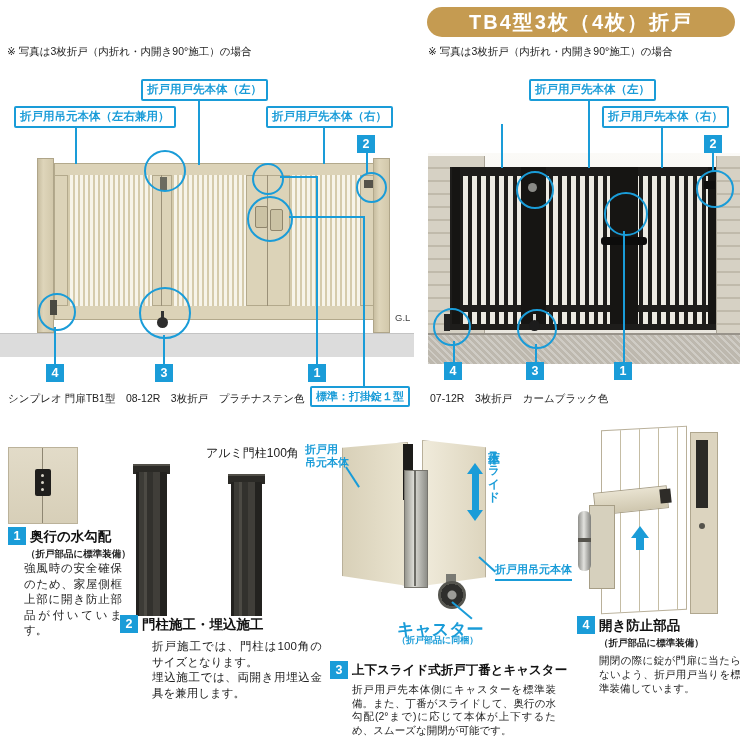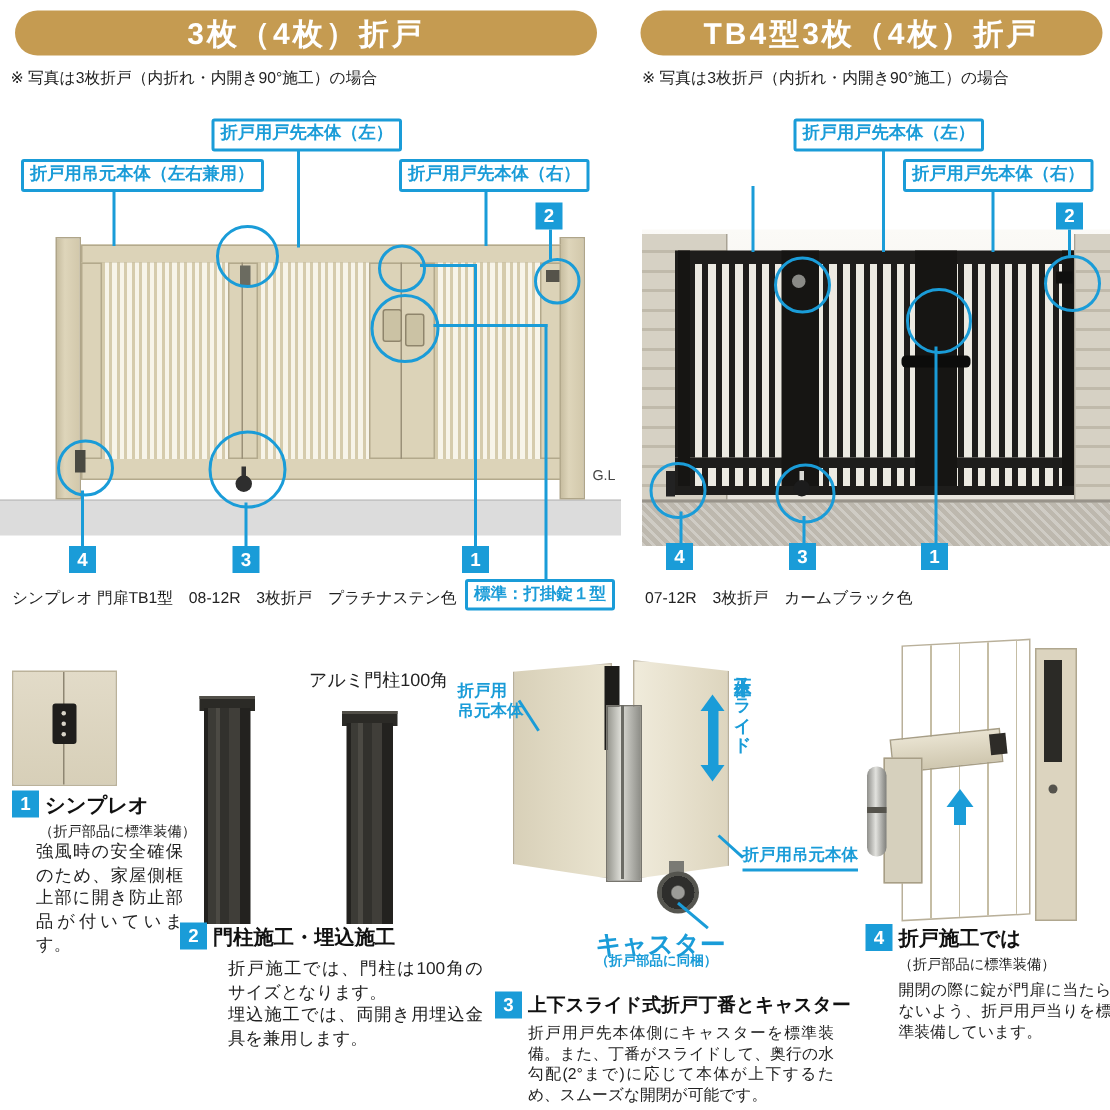--- a/index.html
+++ b/index.html
@@ -14,38 +14,37 @@
            font-weight:bold;font-size:11.5px;line-height:1;padding:3px 4px;white-space:nowrap;border-radius:2px;}
   .badge{position:absolute;width:18px;height:18px;background:var(--blue);color:#fff;font-weight:bold;
          font-size:12.5px;display:flex;align-items:center;justify-content:center;}
   .ring{position:absolute;border:2.5px solid var(--blue);border-radius:50%;}
   .vl{position:absolute;width:2px;background:var(--blue);}
   .hl{position:absolute;height:2px;background:var(--blue);}
   .diag{position:absolute;height:2px;background:var(--blue);transform-origin:0 50%;}
   .bluelabel{position:absolute;color:var(--blue);font-weight:bold;white-space:nowrap;}
   .cap{position:absolute;font-size:10.5px;color:#222;white-space:nowrap;}
   .ftitle{position:absolute;font-size:13.5px;font-weight:bold;color:#111;white-space:nowrap;}
-  .fsub{position:absolute;font-size:9.5px;color:#222;white-space:nowrap;}
+  .fsub{position:absolute;font-size:9.5px;color:#222;white-space:nowrap;font-weight:bold;}
   .fbody{position:absolute;font-size:11.5px;color:#222;line-height:1.35;text-align:justify;}
   .arrow-ud{position:absolute;width:16px;display:flex;flex-direction:column;align-items:center;}
   .tri-up{width:0;height:0;border-left:8px solid transparent;border-right:8px solid transparent;border-bottom:11px solid var(--blue);}
   .tri-dn{width:0;height:0;border-left:8px solid transparent;border-right:8px solid transparent;border-top:11px solid var(--blue);}
   .arrow-ud .bar{width:7px;height:36px;background:var(--blue);}
   .slats{background:repeating-linear-gradient(90deg,#D5CBAC 0 2px,#F7F4E9 2px 5px);}
   .beige{background:linear-gradient(90deg,#C8BEA1,#DED5BA 35%,#D2C8AB);border:1px solid #AFA589;box-sizing:border-box;}
   .rail{background:#DCD3B8;border:1px solid #B3A98C;box-sizing:border-box;}
   .blackbars{background:repeating-linear-gradient(90deg,#1E1D1B 0 4px,#ECEAE2 4px 9px);}
   .stone{background:repeating-linear-gradient(180deg,#D6D1C4 0 11px,#C0BAAB 11px 13px);}
 </style>
 </head>
 <body>
 
 <div id="stage">
 
-  <div class="pill" style="left:10px;top:7px;width:388px;">3枚（4枚）折戸</div>
   <div class="pill" style="left:427px;top:7px;width:308px;">TB4型3枚（4枚）折戸</div>
   <div class="note" style="left:7px;top:45px;">※ 写真は3枚折戸（内折れ・内開き90°施工）の場合</div>
   <div class="note" style="left:428px;top:45px;">※ 写真は3枚折戸（内折れ・内開き90°施工）の場合</div>
 
   <div class="abs" style="left:0;top:333px;width:414px;height:23px;background:#DCDCDC;border-top:1px solid #C4C4C4;"></div>
   <div class="abs beige" style="left:37px;top:158px;width:17px;height:175px;"></div>
   <div class="abs beige" style="left:373px;top:158px;width:17px;height:175px;"></div>
   <div class="abs rail" style="left:54px;top:163px;width:320px;height:13px;"></div>
   <div class="abs rail" style="left:54px;top:305px;width:320px;height:15px;"></div>
   <div class="abs rail" style="left:54px;top:175px;width:14px;height:131px;"></div>
@@ -137,21 +136,21 @@
   <div class="cap" style="left:430px;top:392px;">07-12R　3枚折戸　カームブラック色</div>
 
   <div class="abs" style="left:8px;top:447px;width:68px;height:75px;background:linear-gradient(180deg,#E2DBC8,#D7CFB8);border:1px solid #BBB29A;">
     <div class="abs" style="left:33px;top:0;width:1px;height:75px;background:#8E8672;"></div>
     <div class="abs" style="left:26px;top:21px;width:16px;height:27px;background:#1F1E1C;border-radius:2px;"></div>
     <div class="abs" style="left:32px;top:26px;width:3px;height:3px;background:#D8D4C8;border-radius:50%;"></div>
     <div class="abs" style="left:32px;top:33px;width:3px;height:3px;background:#D8D4C8;border-radius:50%;"></div>
     <div class="abs" style="left:32px;top:40px;width:3px;height:3px;background:#D8D4C8;border-radius:50%;"></div>
   </div>
   <div class="badge" style="left:8px;top:527px;">1</div>
-  <div class="ftitle" style="left:30px;top:528px;">シンプレオ</div>
+  <div class="ftitle" style="left:30px;top:528px;">奥行の水勾配</div>
   <div class="fsub" style="left:26px;top:548px;">（折戸部品に標準装備）</div>
   <div class="fbody" style="left:24px;top:561px;width:98px;">強風時の安全確保のため、家屋側框上部に開き防止部品が付いています。</div>
 
   <div class="cap" style="left:206px;top:445px;font-size:12px;text-align:right;">アルミ門柱100角</div>
   <div class="abs" style="left:133px;top:464px;width:37px;height:8px;background:#2B2A26;border-top:2px solid #514F48;"></div>
   <div class="abs" style="left:136px;top:472px;width:31px;height:144px;background:linear-gradient(90deg,#23221F 0 3px,#3C3B36 3px 8px,#4C4A44 8px 11px,#32312D 11px 17px,#403E39 17px 24px,#23221F 24px);"></div>
   <div class="abs" style="left:228px;top:474px;width:37px;height:8px;background:#2B2A26;border-top:2px solid #514F48;"></div>
   <div class="abs" style="left:231px;top:482px;width:31px;height:134px;background:linear-gradient(90deg,#23221F 0 3px,#3C3B36 3px 8px,#4C4A44 8px 11px,#32312D 11px 17px,#403E39 17px 24px,#23221F 24px);"></div>
   <div class="badge" style="left:120px;top:615px;">2</div>
   <div class="ftitle" style="left:142px;top:616px;">門柱施工・埋込施工</div>
@@ -159,21 +158,21 @@
   <div class="fbody" style="left:152px;top:670px;width:170px;">埋込施工では、両開き用埋込金具を兼用します。</div>
 
   <div class="abs" style="left:342px;top:442px;width:64px;height:142px;background:linear-gradient(90deg,#D8D0B8,#EAE4D0);clip-path:polygon(0 4%,100% 0,100% 100%,0 93%);border:1px solid #B9B09A;"></div>
   <div class="abs" style="left:422px;top:440px;width:62px;height:144px;background:linear-gradient(90deg,#F0EBDB,#DDD5BE);clip-path:polygon(0 0,100% 5%,100% 94%,0 100%);border:1px solid #B9B09A;"></div>
   <div class="abs" style="left:403px;top:444px;width:10px;height:56px;background:#1D1C1A;"></div>
   <div class="abs" style="left:404px;top:470px;width:22px;height:116px;background:linear-gradient(90deg,#97978F,#DCDCD6 40%,#8E8E88);border:1px solid #77756E;"></div>
   <div class="abs" style="left:414px;top:470px;width:2px;height:116px;background:#6B6B65;"></div>
   <div class="abs" style="left:446px;top:574px;width:10px;height:10px;background:#7A7A74;"></div>
   <div class="abs" style="left:438px;top:581px;width:28px;height:28px;border-radius:50%;background:radial-gradient(circle at 50% 50%,#9C9C98 0 4px,#2E2E2C 5px 11px,#55554F 11px 14px);"></div>
 
-  <div class="bluelabel" style="left:305px;top:443px;font-size:11px;line-height:1.15;text-align:left;margin-top:12px;">
+  <div class="bluelabel" style="left:305px;top:443px;font-size:11px;line-height:1.15;text-align:left;">
     <div>折戸用</div>
     <div>吊元本体</div>
   </div>
   <div class="diag" style="left:346px;top:466px;width:24px;transform:rotate(57deg);"></div>
 
   <div class="arrow-ud" style="left:467px;top:463px;">
     <div class="tri-up"></div>
     <div class="bar"></div>
     <div class="tri-dn"></div>
   </div>
@@ -196,17 +195,17 @@
   <div class="abs" style="left:699px;top:523px;width:6px;height:6px;background:#55534C;border-radius:50%;"></div>
   <div class="abs" style="left:594px;top:489px;width:72px;height:21px;background:linear-gradient(180deg,#E8E2D0,#CFC7AF);border:1px solid #A79E86;transform:rotate(-6deg);"></div>
   <div class="abs" style="left:660px;top:489px;width:11px;height:14px;background:#2E2C28;transform:rotate(-6deg);"></div>
   <div class="abs" style="left:589px;top:505px;width:24px;height:82px;background:#D6D0BD;border:1px solid #A79E86;"></div>
   <div class="abs" style="left:578px;top:511px;width:13px;height:60px;border-radius:6px;background:linear-gradient(90deg,#8F8F8B,#E2E2DE 45%,#7F7F7B);"></div>
   <div class="abs" style="left:578px;top:538px;width:13px;height:4px;background:#55534C;"></div>
   <div class="abs" style="left:631px;top:526px;width:0;height:0;border-left:9px solid transparent;border-right:9px solid transparent;border-bottom:12px solid var(--blue);"></div>
   <div class="abs" style="left:636px;top:538px;width:8px;height:12px;background:var(--blue);"></div>
 
   <div class="badge" style="left:577px;top:616px;">4</div>
-  <div class="ftitle" style="left:599px;top:617px;">折戸施工では</div>
+  <div class="ftitle" style="left:599px;top:617px;">開き防止部品</div>
   <div class="fsub" style="left:599px;top:637px;">（折戸部品に標準装備）</div>
   <div class="fbody" style="left:599px;top:653px;width:142px;font-size:10.5px;line-height:1.35;">開閉の際に錠が門扉に当たらないよう、折戸用戸当りを標準装備しています。</div>
 
 </div>
 
 </body></html>

